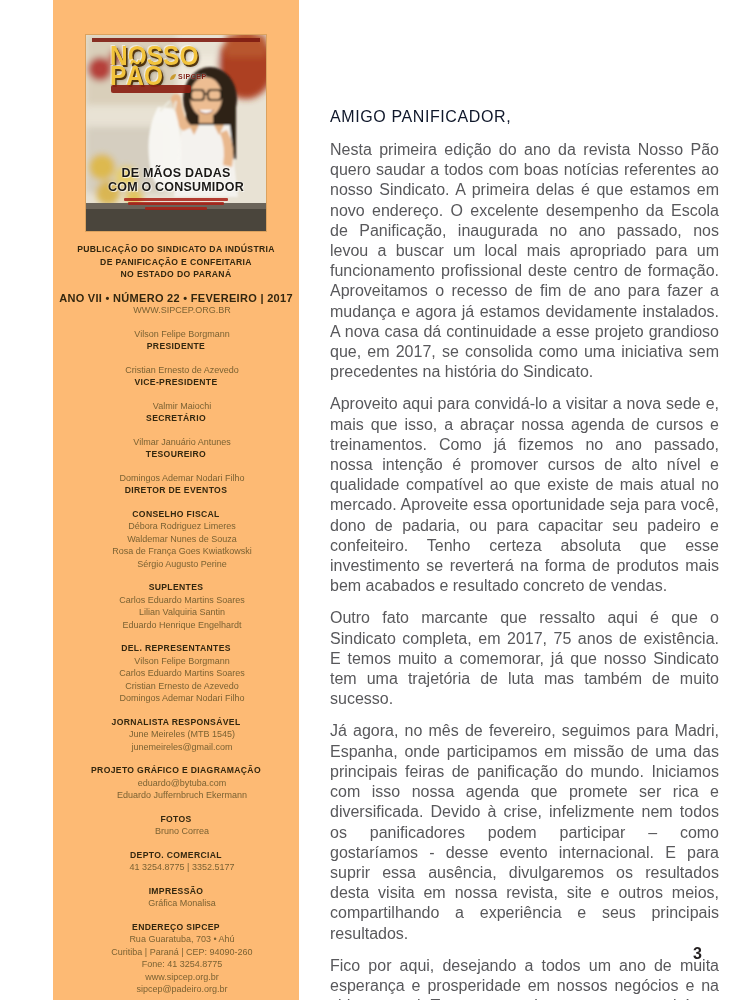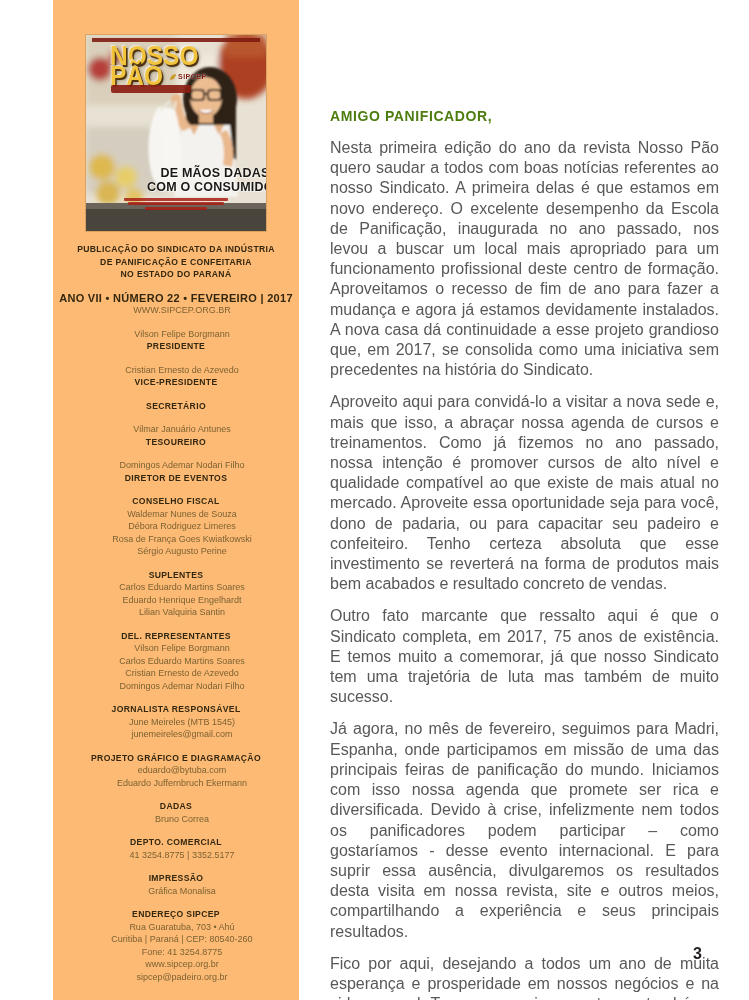--- a/index.html
+++ b/index.html
@@ -18,35 +18,35 @@
                color:#f2c33c;letter-spacing:0px;transform:scale(1.02,1.18);transform-origin:left top;
                text-shadow:1.5px 1.5px 0 #53360f,-1px -1px 0 rgba(255,255,255,.55),2px 2px 3px rgba(0,0,0,.35);}
   .cover-logo{position:absolute;left:84px;top:38px;font-size:7px;font-weight:bold;color:#7d1d12;
               letter-spacing:.5px;text-shadow:0 0 2px rgba(255,255,255,.9);}
   .cover-logo .leaf{display:inline-block;width:6px;height:6px;border-radius:6px 0;background:#c99a2e;
                     margin-right:2px;vertical-align:middle;}
   .cover-redbar{position:absolute;left:25px;top:50px;width:80px;height:8px;background:#8a1f12;
                 border-radius:2px;opacity:.92;}
   .cover-headline{position:absolute;left:0;top:132px;width:100%;text-align:center;font-weight:900;
                   font-size:12.5px;line-height:13.5px;color:#1b1916;letter-spacing:.2px;
-                  text-shadow:0 0 2px rgba(255,255,255,.95),1px 1px 0 rgba(255,255,255,.6);margin-left:39px;}
+                  text-shadow:0 0 2px rgba(255,255,255,.95),1px 1px 0 rgba(255,255,255,.6);}
   .cover-sublines{position:absolute;left:0;top:161px;width:100%;}
   .cover-sublines .bar{margin:1.5px auto;height:3px;background:#a81f15;opacity:.85;border-radius:1px;}
   .bar1{width:104px;} .bar2{width:96px;} .bar3{width:62px;}
 
   
   .credits{position:absolute;left:0;top:243px;width:246px;text-align:center;color:#332714;}
   .credits .sec{margin-bottom:11px;text-align:center;}
   .s-title{font-weight:bold;font-size:8.6px;letter-spacing:.35px;line-height:12.5px;color:#33270f;}
   .s-line{font-size:9px;line-height:12.5px;color:#7b6233;padding-left:12px;}
   .s-strong{font-weight:bold;font-size:11px;line-height:12.5px;color:#33270f;letter-spacing:.3px;}
 
   
   .main{position:absolute;left:330px;top:108px;width:389px;}
-  .main h1{margin:0 0 14px 0;font-size:14px;font-weight:bold;letter-spacing:.6px;color:#4d7c0f;}
+  .main h1{margin:0 0 14px 0;font-size:16px;font-weight:normal;letter-spacing:.6px;color:#0f172a;}
   .main p{margin:0 0 12px 0;font-size:16px;line-height:20.2px;color:#58585b;text-align:justify;}
   .signature{margin-top:44px;text-align:center;}
   .sig-name{font-size:13.5px;font-weight:bold;letter-spacing:1px;color:#3a3a39;}
   .sig-role{font-size:10px;font-weight:bold;letter-spacing:.8px;color:#3a3a39;margin-top:2px;}
 
   .page-number{position:absolute;right:47px;top:945px;font-size:16px;font-weight:bold;color:#231f20;}
 </style>
 </head>
 <body>
 
@@ -138,76 +138,77 @@
         </div>
         <div class="sec">
           <div class="s-line">Vilson Felipe Borgmann</div>
           <div class="s-title">PRESIDENTE</div>
         </div>
         <div class="sec">
           <div class="s-line">Cristian Ernesto de Azevedo</div>
           <div class="s-title">VICE-PRESIDENTE</div>
         </div>
         <div class="sec">
+          <div class="s-line">Valmir Maiochi</div>
           <div class="s-title">SECRETÁRIO</div>
         </div>
         <div class="sec">
           <div class="s-line">Vilmar Januário Antunes</div>
           <div class="s-title">TESOUREIRO</div>
         </div>
         <div class="sec">
           <div class="s-line">Domingos Ademar Nodari Filho</div>
           <div class="s-title">DIRETOR DE EVENTOS</div>
         </div>
         <div class="sec">
           <div class="s-title">CONSELHO FISCAL</div>
+          <div class="s-line">Débora Rodriguez Limeres</div>
           <div class="s-line">Waldemar Nunes de Souza</div>
-          <div class="s-line">Débora Rodriguez Limeres</div>
           <div class="s-line">Rosa de França Goes Kwiatkowski</div>
           <div class="s-line">Sérgio Augusto Perine</div>
         </div>
         <div class="sec">
           <div class="s-title">SUPLENTES</div>
           <div class="s-line">Carlos Eduardo Martins Soares</div>
+          <div class="s-line">Lilian Valquiria Santin</div>
           <div class="s-line">Eduardo Henrique Engelhardt</div>
-          <div class="s-line">Lilian Valquiria Santin</div>
         </div>
         <div class="sec">
           <div class="s-title">DEL. REPRESENTANTES</div>
           <div class="s-line">Vilson Felipe Borgmann</div>
           <div class="s-line">Carlos Eduardo Martins Soares</div>
           <div class="s-line">Cristian Ernesto de Azevedo</div>
           <div class="s-line">Domingos Ademar Nodari Filho</div>
         </div>
         <div class="sec">
           <div class="s-title">JORNALISTA RESPONSÁVEL</div>
           <div class="s-line">June Meireles (MTB 1545)</div>
           <div class="s-line">junemeireles@gmail.com</div>
         </div>
         <div class="sec">
           <div class="s-title">PROJETO GRÁFICO E DIAGRAMAÇÃO</div>
           <div class="s-line">eduardo@bytuba.com</div>
           <div class="s-line">Eduardo Juffernbruch Ekermann</div>
         </div>
         <div class="sec">
-          <div class="s-title">DADAS</div>
+          <div class="s-title">FOTOS</div>
           <div class="s-line">Bruno Correa</div>
         </div>
         <div class="sec">
           <div class="s-title">DEPTO. COMERCIAL</div>
           <div class="s-line">41 3254.8775 | 3352.5177</div>
         </div>
         <div class="sec">
           <div class="s-title">IMPRESSÃO</div>
           <div class="s-line">Gráfica Monalisa</div>
         </div>
         <div class="sec">
           <div class="s-title">ENDEREÇO SIPCEP</div>
           <div class="s-line">Rua Guaratuba, 703 • Ahú</div>
-          <div class="s-line">Curitiba | Paraná | CEP: 80540-260</div>
+          <div class="s-line">Curitiba | Paraná | CEP: 94090-260</div>
           <div class="s-line">Fone: 41 3254.8775</div>
           <div class="s-line">www.sipcep.org.br</div>
           <div class="s-line">sipcep@padeiro.org.br</div>
         </div>
       </div>
   </div>
 
   <div class="main">
     <h1>AMIGO PANIFICADOR,</h1>
     <div id="paragraphs">

